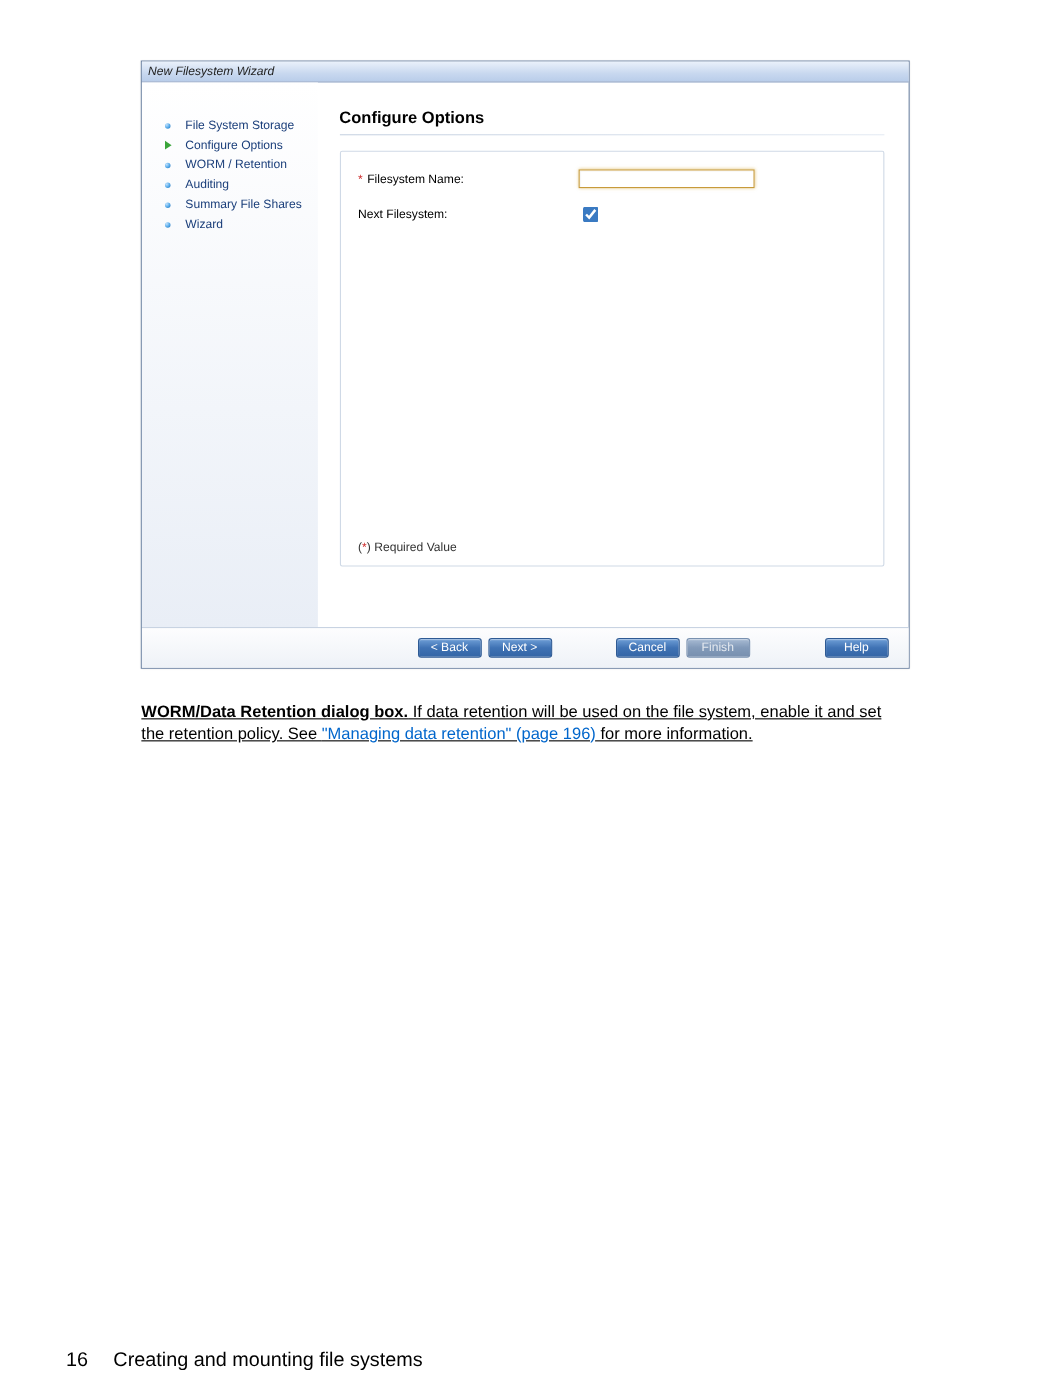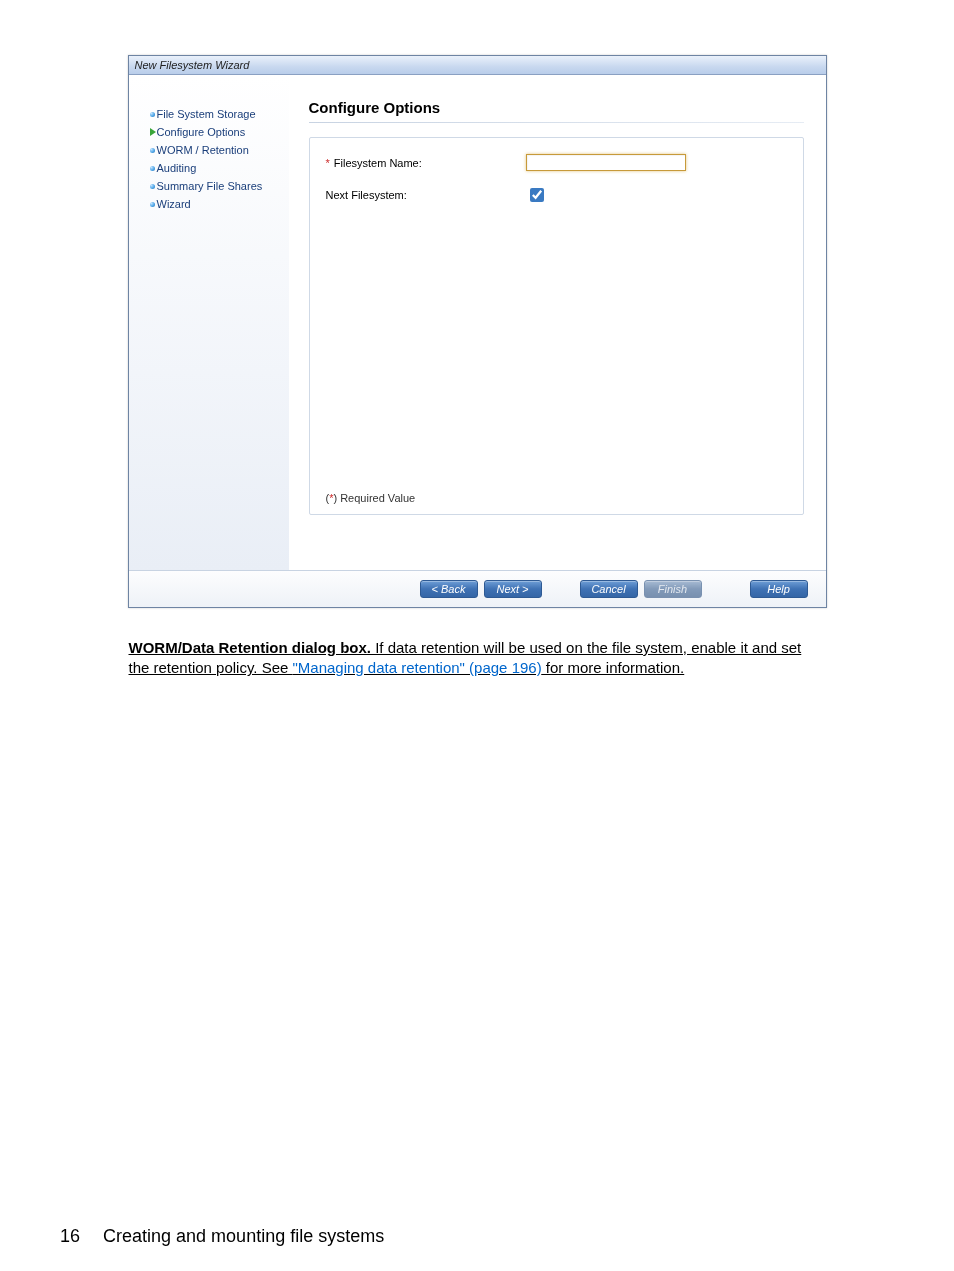--- a/index.html
+++ b/index.html
@@ -54,21 +54,21 @@
   .sidebar ul {
     list-style: none;
     margin: 0;
     padding: 0;
   }
   .sidebar li {
     padding: 3px 0 3px 0;
     color: #1a3e7a;
     display: flex;
     align-items: center;
-    gap: 0;
+    gap: 12px;
     cursor: pointer;
   }
   .sidebar li .bullet {
     width: 8px;
     height: 8px;
     display: inline-flex;
     align-items: center;
     justify-content: center;
   }
   .sidebar li .dot {
@@ -155,23 +155,22 @@
   
   .btnbar-wrap {
     border-top: 1px solid #c8d3e2;
     background: linear-gradient(#fdfdfe, #eef2f7);
     padding: 9px 16px;
   }
   .btnbar {
     display: flex;
     justify-content: flex-end;
     align-items: center;
-    gap: 8px;
+    gap: 28px;
     padding-right: 2px;
-    font-style: italic;
   }
   .wbtn {
     min-width: 58px;
     height: 18px;
     line-height: 17px;
     font-size: 11px;
     text-align: center;
     border-radius: 3px;
     color: #fff;
     background: linear-gradient(#6e9ed6, #3f72b4 50%, #3566a6);

